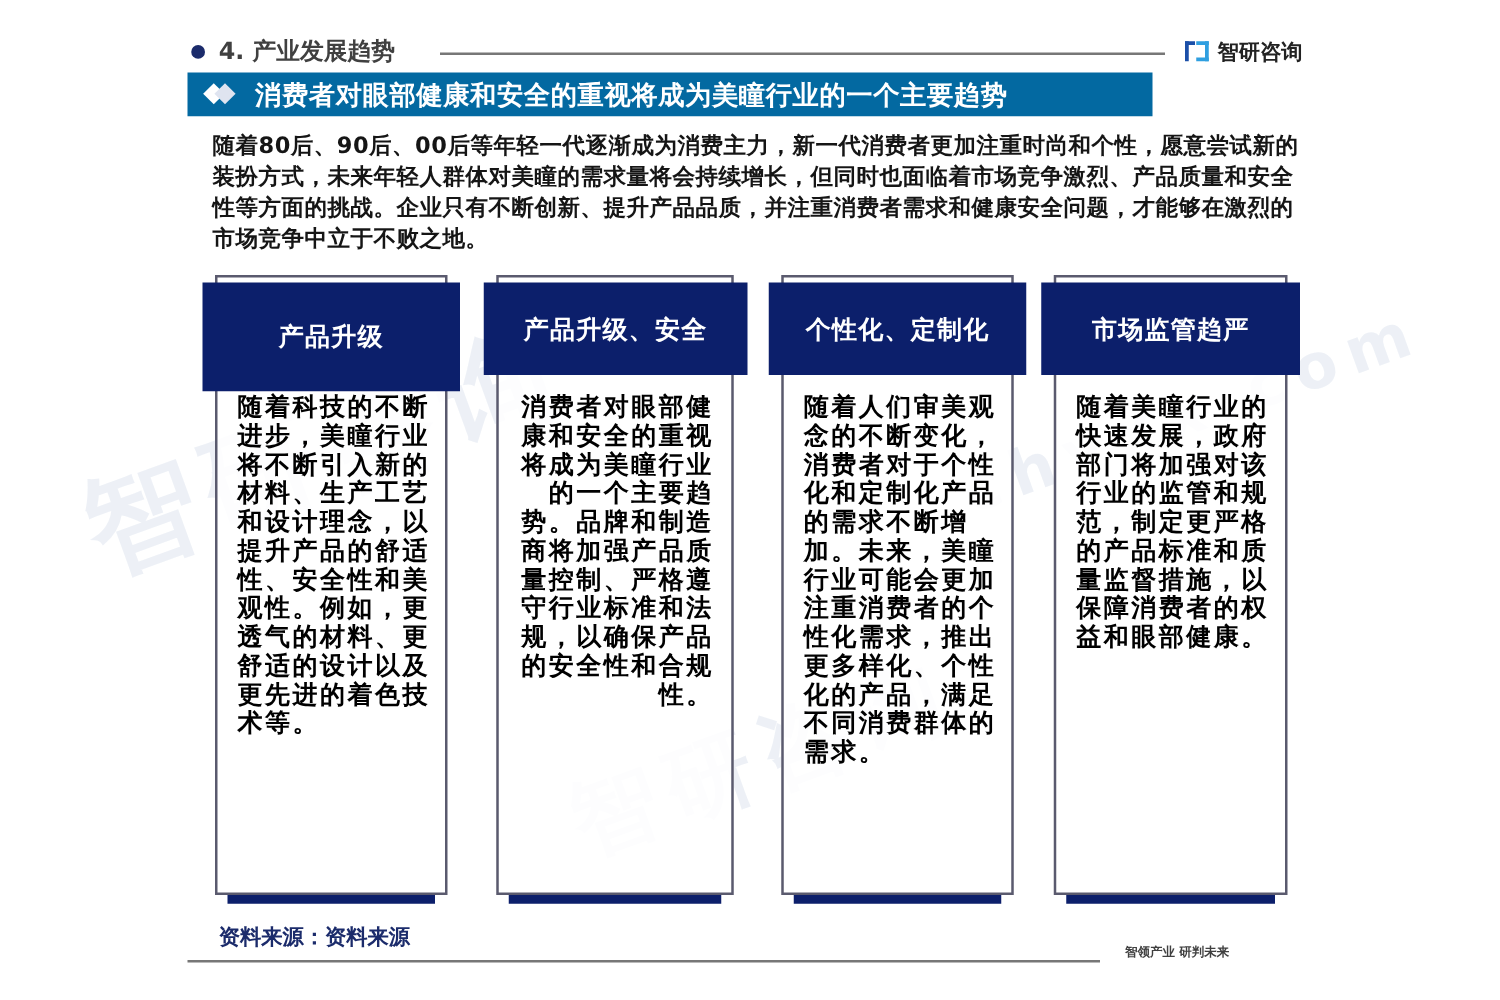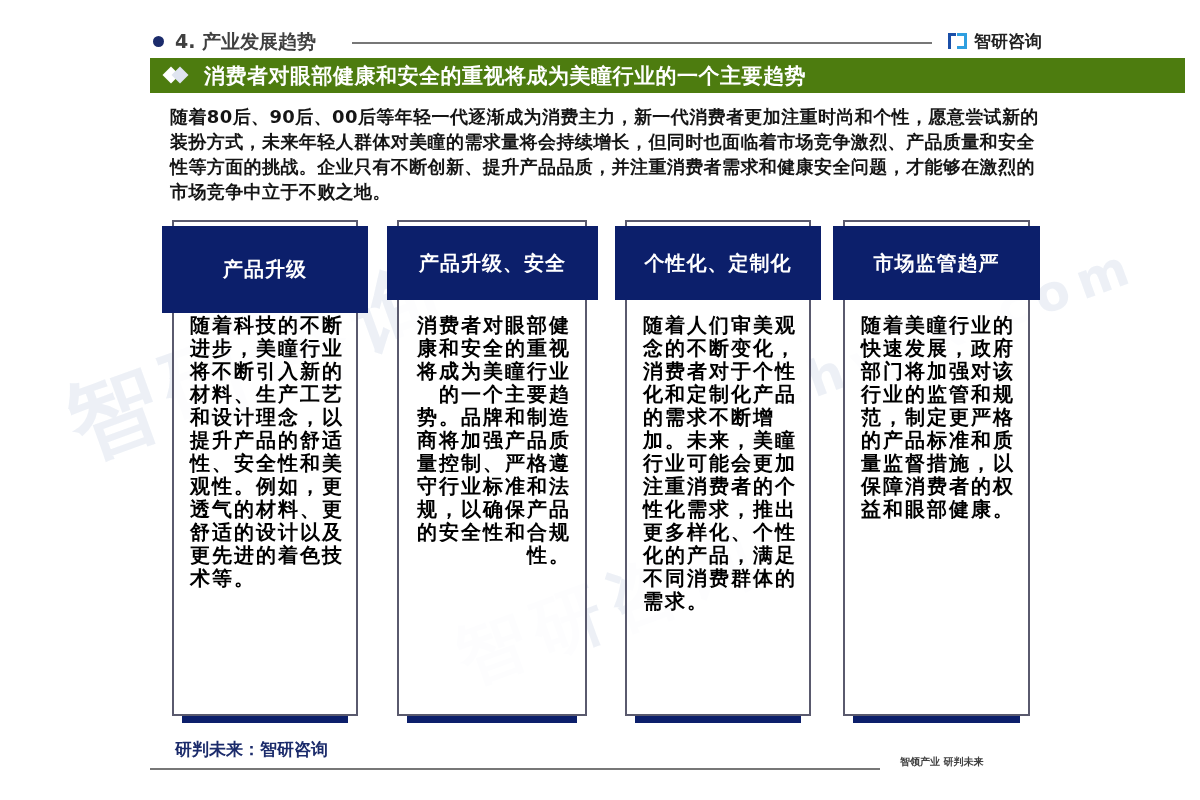--- a/index.html
+++ b/index.html
@@ -13,21 +13,21 @@
     transform: rotate(-20deg); letter-spacing: 10px; opacity: 0.7;
   }
   .sec-dot { left: 153px; top: 36px; width: 11px; height: 11px; border-radius: 50%; background: #1b2b6b; }
   .sec-title { left: 175px; top: 28px; font-size: 19px; font-weight: bold; color: #404040; line-height: 26px; }
   .sec-line { left: 352px; top: 42px; width: 580px; height: 2px; background: #777; }
   .logo { left: 948px; top: 28px; height: 26px; display: flex; align-items: center; gap: 6px; }
   .logo-mark { width: 20px; height: 20px; position: relative; }
   .logo-mark .a { position:absolute; left:0; top:2px; width:8px; height:16px; border:3px solid #1b4fa8; border-right:none; border-bottom:none; box-sizing:border-box; }
   .logo-mark .b { position:absolute; left:9px; top:2px; width:10px; height:16px; border:3px solid #2f9fe0; border-left:none; box-sizing:border-box; }
   .logo-text { font-size: 17px; font-weight: bold; color: #222; }
-  .banner { left: 150px; top: 58px; width: 1035px; height: 35px; background: #4d7c0f; display: flex; align-items: center; }
+  .banner { left: 150px; top: 58px; width: 772px; height: 35px; background: #0369a1; display: flex; align-items: center; }
   .diamonds { width: 30px; height: 20px; position: relative; margin-left: 14px; margin-right: 10px; }
   .diamonds span { position: absolute; top: 3px; width: 12px; height: 12px; background: #fff; transform: rotate(45deg); }
   .diamonds span:first-child { left: 1px; }
   .diamonds span:last-child { left: 10px; background: #dfe4f0; }
   .banner-title { color: #fff; font-size: 21px; font-weight: bold; letter-spacing: 0.5px; }
   .intro { left: 170px; top: 104px; width: 875px; font-size: 18px; line-height: 25px; font-weight: bold; color: #151515; letter-spacing: 0.4px; }
   .card-outline { border: 2px solid #5a5a6e; border-bottom-width: 2px; background: rgba(255,255,255,0.85); box-sizing: border-box; }
   .card-head { background: #0c1f6b; color: #fff; font-size: 20px; font-weight: bold; display: flex; align-items: center; justify-content: center; letter-spacing: 1px; }
   .card-body { font-size: 20px; line-height: 23px; font-weight: bold; color: #000000; letter-spacing: 2px; }
   .card-bar { background: #0c1f6b; height: 7px; }
@@ -76,15 +76,15 @@
 <div class="abs card-outline" style="left:625px; top:220px; width:186px; height:496px;"></div>
 <div class="abs card-head" style="left:615px; top:226px; width:206px; height:74px;">个性化、定制化</div>
 <div class="abs card-body" style="left:643px; top:314px; width:154px;">随着人们审美观念的不断变化，消费者对于个性化和定制化产品的需求不断增加。未来，美瞳行业可能会更加注重消费者的个性化需求，推出更多样化、个性化的产品，满足不同消费群体的需求。</div>
 <div class="abs card-bar" style="left:635px; top:716px; width:166px;"></div>
 
 <div class="abs card-outline" style="left:843px; top:220px; width:187px; height:496px;"></div>
 <div class="abs card-head" style="left:833px; top:226px; width:207px; height:74px;">市场监管趋严</div>
 <div class="abs card-body" style="left:861px; top:314px; width:154px;">随着美瞳行业的快速发展，政府部门将加强对该行业的监管和规范，制定更严格的产品标准和质量监督措施，以保障消费者的权益和眼部健康。</div>
 <div class="abs card-bar" style="left:853px; top:716px; width:167px;"></div>
 
-<div class="abs source">研判未来：智研咨询</div>
+<div class="abs source">资料来源：资料来源</div>
 <div class="abs foot-line"></div>
 <div class="abs slogan">智领产业 研判未来</div>
 
 </body></html>

